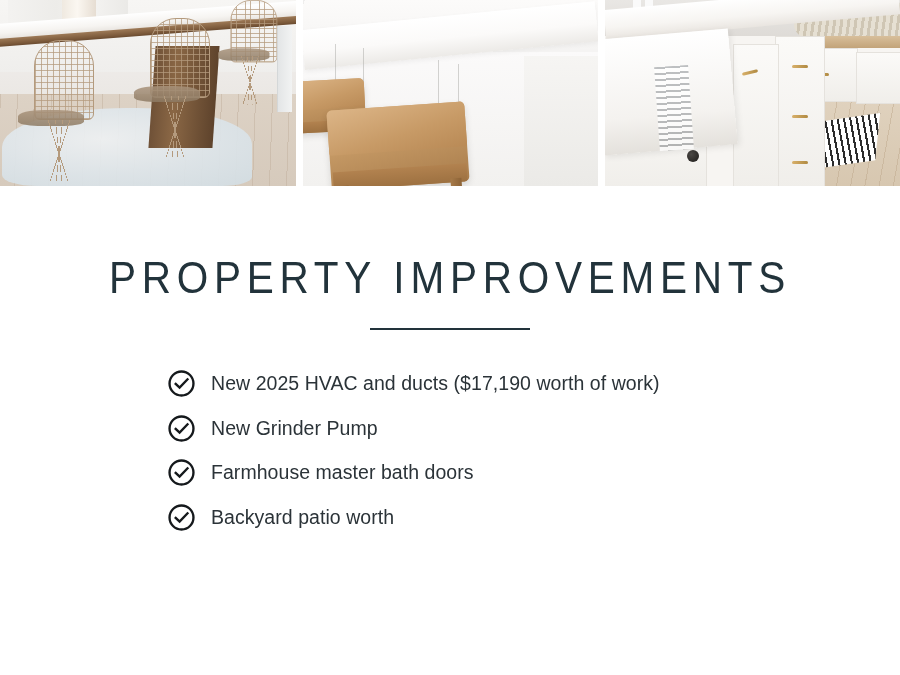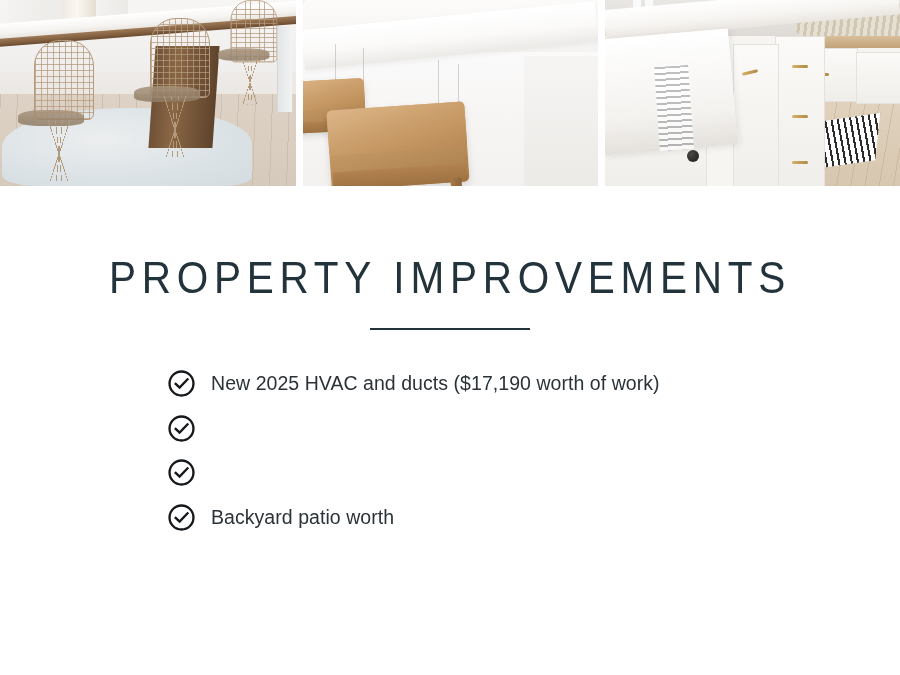--- a/index.html
+++ b/index.html
@@ -442,29 +442,31 @@
       </li>
 
 
       <li class="improvement-item">
         <span class="check-icon">
           <svg viewBox="0 0 32 32" xmlns="http://www.w3.org/2000/svg">
             <circle cx="16" cy="16" r="13.2" fill="none" stroke="#15191c" stroke-width="2.6"></circle>
             <path d="M9.6 16.4 L13.9 20.6 L22.6 11.4" fill="none" stroke="#15191c" stroke-width="2.6" stroke-linecap="square" stroke-linejoin="miter"></path>
           </svg>
         </span>
+        <span class="item-text">New Grinder Pump</span>
       </li>
 
       <li class="improvement-item">
         <span class="check-icon">
           <svg viewBox="0 0 32 32" xmlns="http://www.w3.org/2000/svg">
             <circle cx="16" cy="16" r="13.2" fill="none" stroke="#15191c" stroke-width="2.6"></circle>
             <path d="M9.6 16.4 L13.9 20.6 L22.6 11.4" fill="none" stroke="#15191c" stroke-width="2.6" stroke-linecap="square" stroke-linejoin="miter"></path>
           </svg>
         </span>
+        <span class="item-text">Farmhouse master bath doors</span>
       </li>
 
       <li class="improvement-item">
         <span class="check-icon">
           <svg viewBox="0 0 32 32" xmlns="http://www.w3.org/2000/svg">
             <circle cx="16" cy="16" r="13.2" fill="none" stroke="#15191c" stroke-width="2.6"></circle>
             <path d="M9.6 16.4 L13.9 20.6 L22.6 11.4" fill="none" stroke="#15191c" stroke-width="2.6" stroke-linecap="square" stroke-linejoin="miter"></path>
           </svg>
         </span>
         <span class="item-text">Backyard patio worth</span>

